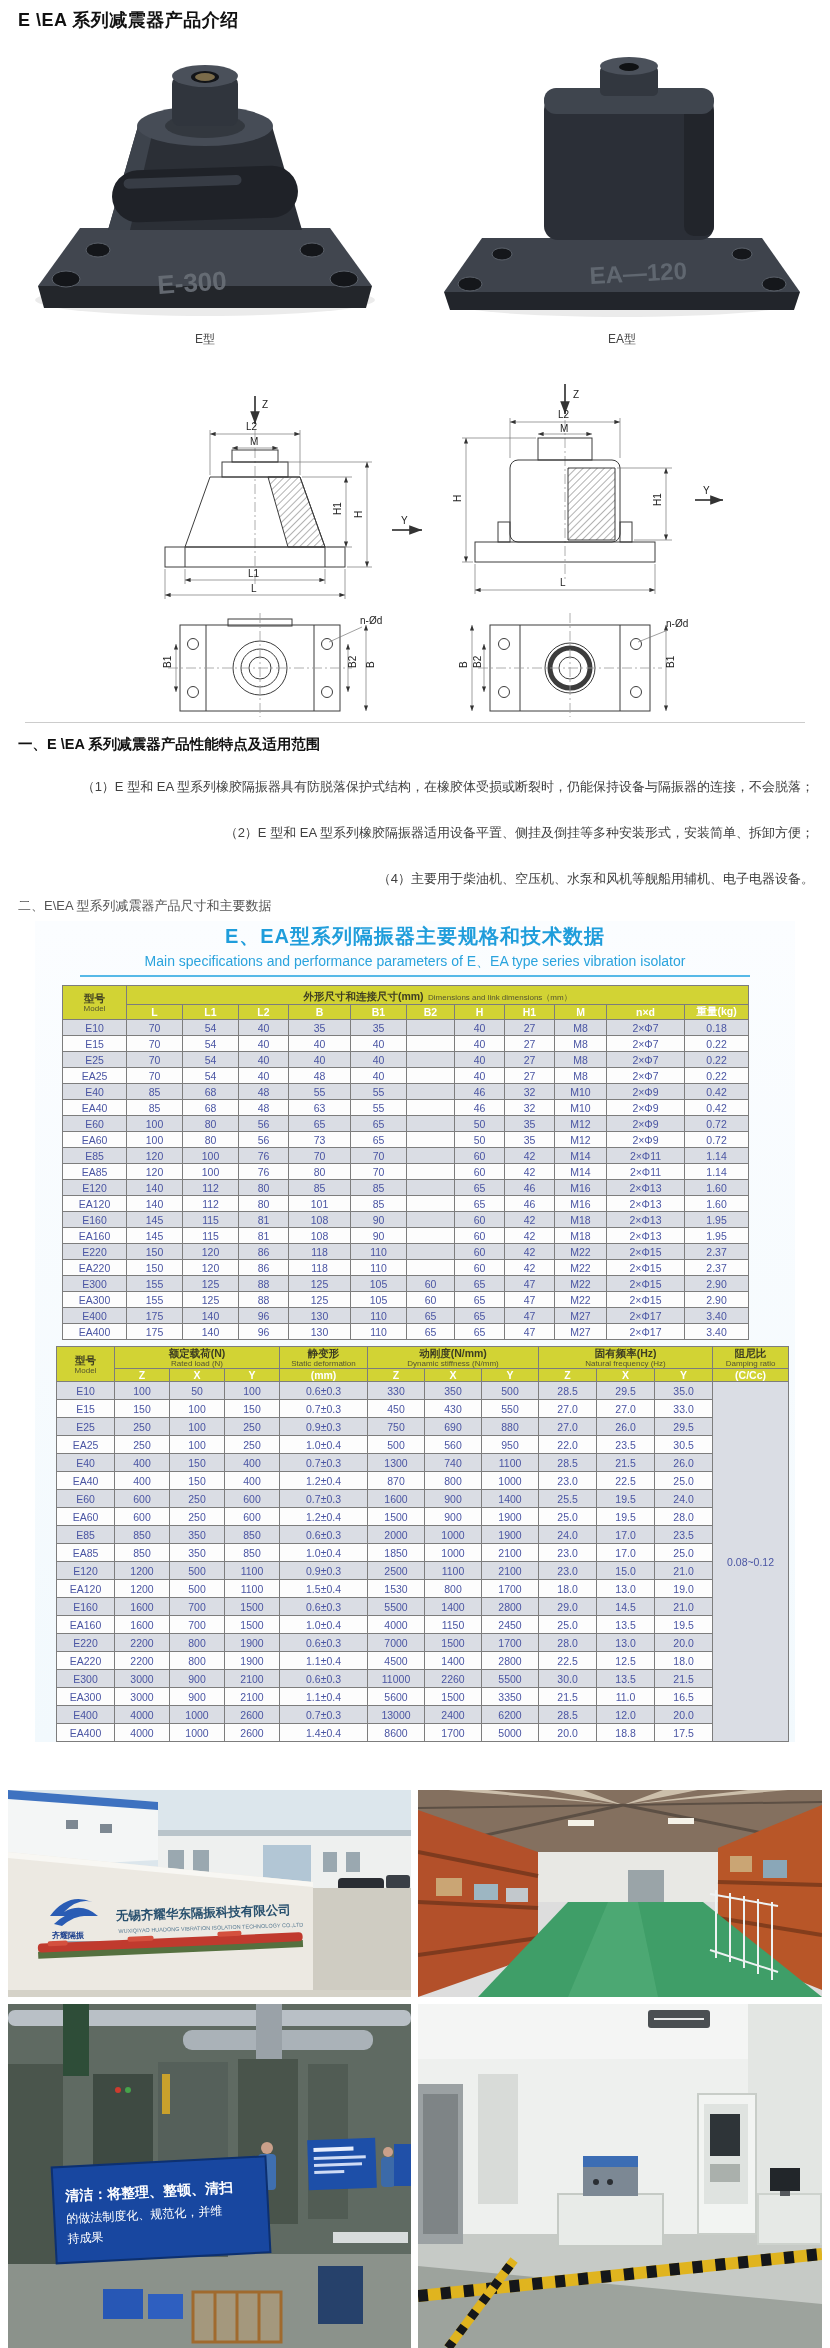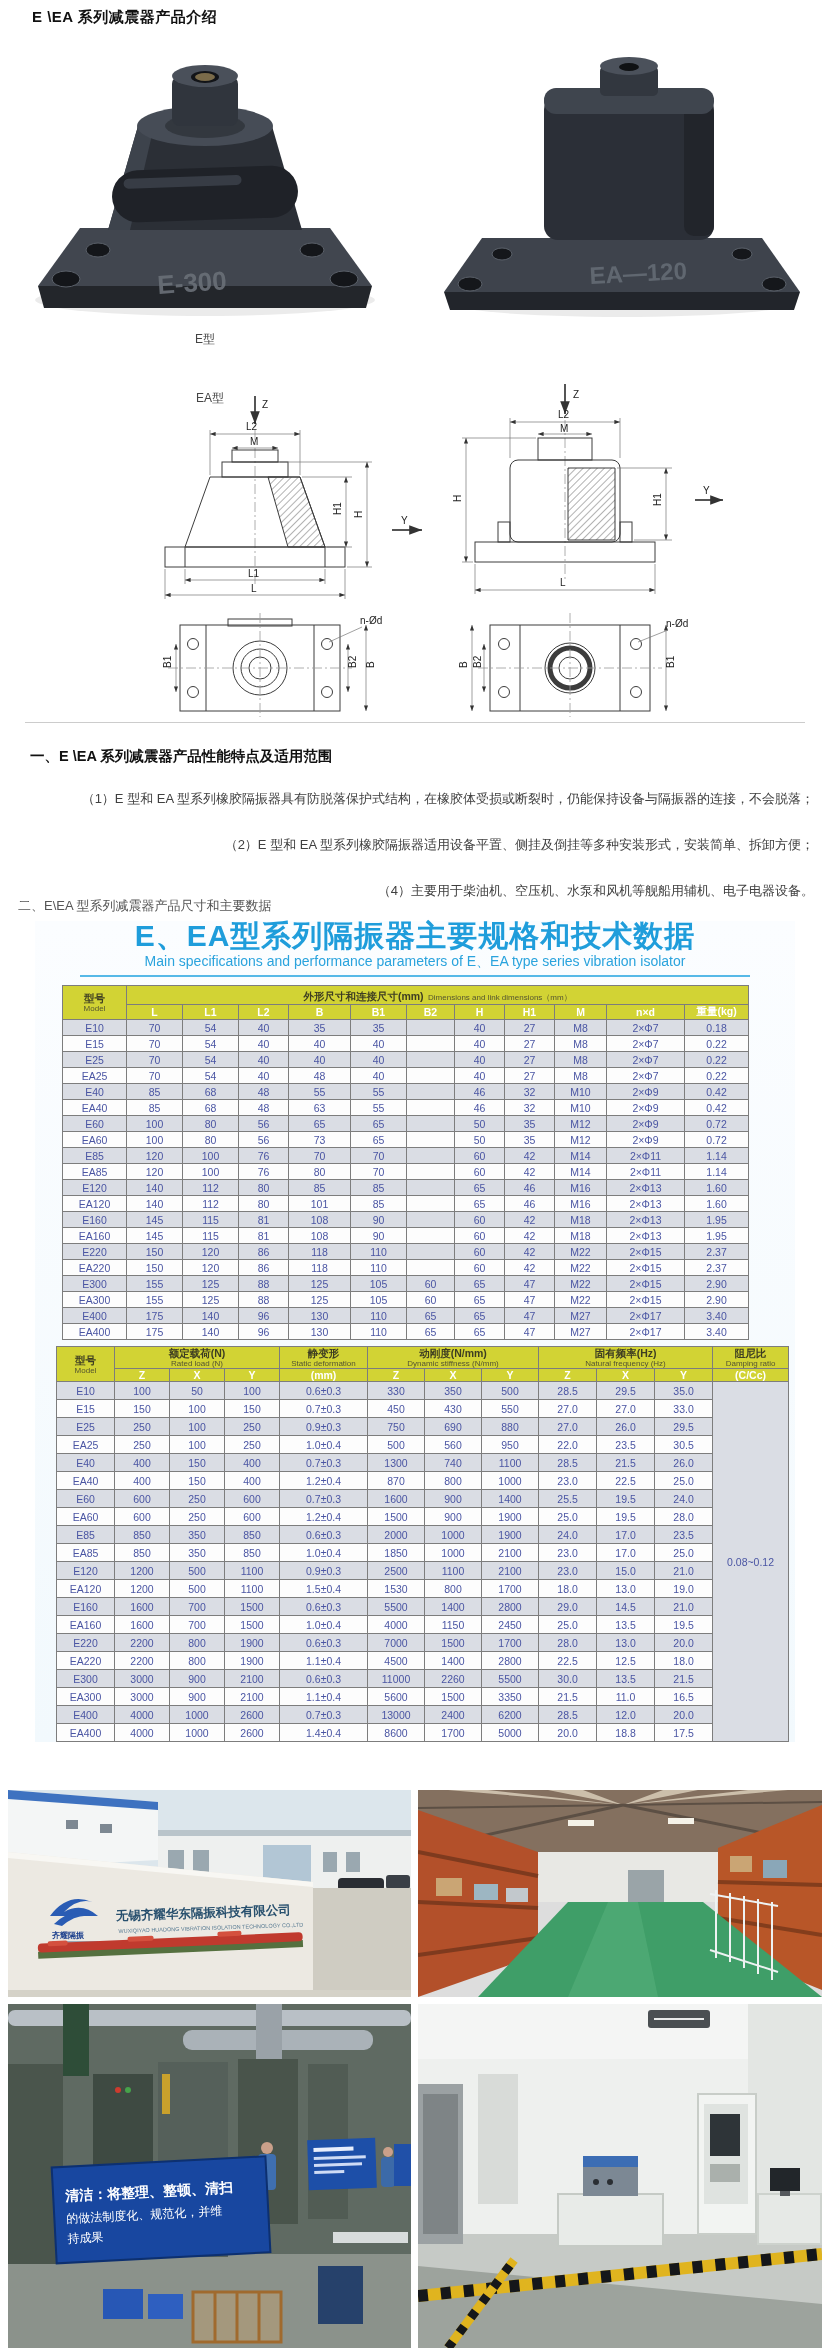--- a/index.html
+++ b/index.html
@@ -1,39 +1,39 @@
 <!DOCTYPE html>
 <html><head>
 <meta charset="utf-8">
 <style>
   html,body{margin:0;padding:0;}
   body{
     width:830px;height:2348px;position:relative;background:#fff;overflow:hidden;
     font-family:"Liberation Sans","DejaVu Sans",sans-serif;color:#333;
   }
   .abs{position:absolute;}
-  #page-title{top:8px;left:32px;font-size:15px;font-weight:bold;color:#111;letter-spacing:.5px;}
+  #page-title{top:8px;left:18px;font-size:18px;font-weight:bold;color:#111;letter-spacing:.5px;}
   #photo-row{top:48px;left:20px;width:792px;height:283px;display:flex;gap:42px;}
   .prod-photo{background:#fff;overflow:hidden;}
-  #caption-row{top:331px;left:20px;width:792px;display:flex;gap:42px;flex-direction:column;}
+  #caption-row{top:331px;left:20px;width:792px;display:flex;gap:42px;}
   .caption{width:370px;text-align:center;font-size:12px;color:#444;}
   .caption:last-child{width:380px;}
   #diagram-wrap{top:382px;left:110px;width:620px;height:335px;}
   .ln{stroke:#3c3c3c;fill:none;stroke-width:1;}
   .lnb{stroke:#2b2b2b;fill:none;stroke-width:1.6;}
   .cl{stroke:#999;stroke-width:.8;fill:none;stroke-dasharray:10 3 2 3;}
   .ext{stroke:#777;stroke-width:.7;fill:none;}
   .dim{font-size:10px;fill:#222;}
   #divider{top:722px;left:25px;width:780px;height:1px;background:#ccc;}
   #features{top:735px;left:18px;width:796px;}
-  #features h2{margin:12px;font-size:14.5px;color:#111;}
+  #features h2{margin:0;font-size:14.5px;color:#111;}
   #features p{margin:20px 0 0;font-size:13px;line-height:26px;color:#404040;text-align:right;}
   #sec2-heading{top:897px;left:18px;font-size:13px;color:#555;}
   #spec{top:921px;left:35px;width:760px;background:linear-gradient(#fbfdff,#f2f9fd);}
-  .banner-cn{font-size:30px;font-weight:bold;color:#1f9ddb;text-align:center;line-height:30px;letter-spacing:1px;}
+  .banner-cn{font-size:20px;font-weight:bold;color:#1f9ddb;text-align:center;line-height:30px;letter-spacing:1px;}
   .banner-en{font-size:14px;color:#2aa3dd;text-align:center;margin-top:2px;}
   .banner-rule{height:2px;background:#57b9e7;width:670px;margin:4px auto 0;}
   table.spec-table{border-collapse:collapse;table-layout:fixed;}
   .spec-table th,.spec-table td{border:1px solid #7d7d7d;text-align:center;padding:0;overflow:hidden;white-space:nowrap;}
   .spec-table th{background:#d2d334;}
   .th-cn{font-size:10.5px;color:#3d3d22;font-weight:bold;display:block;line-height:12px;}
   .th-en{font-size:8px;color:#55552f;font-weight:normal;display:block;line-height:9px;}
   .th-sub{color:#fff;font-size:10.5px;font-weight:bold;}
   #t1{width:686px;margin:8px 0 0 27px;}
   #t1 td{height:15px;font-size:10.5px;color:#4a55a3;}

